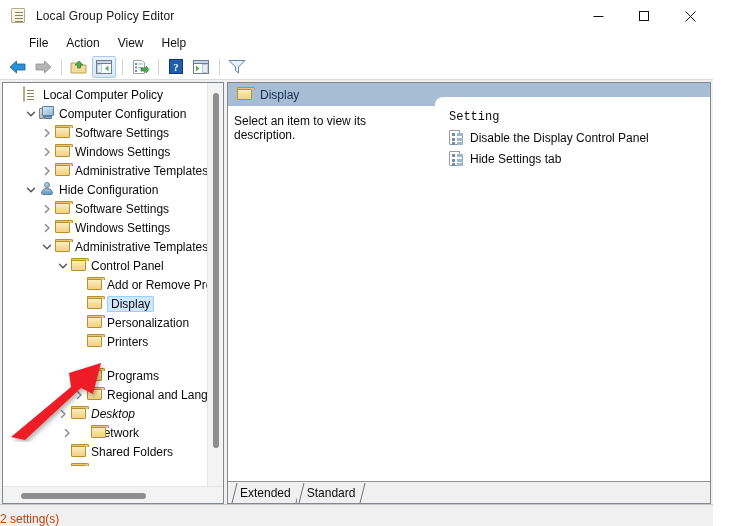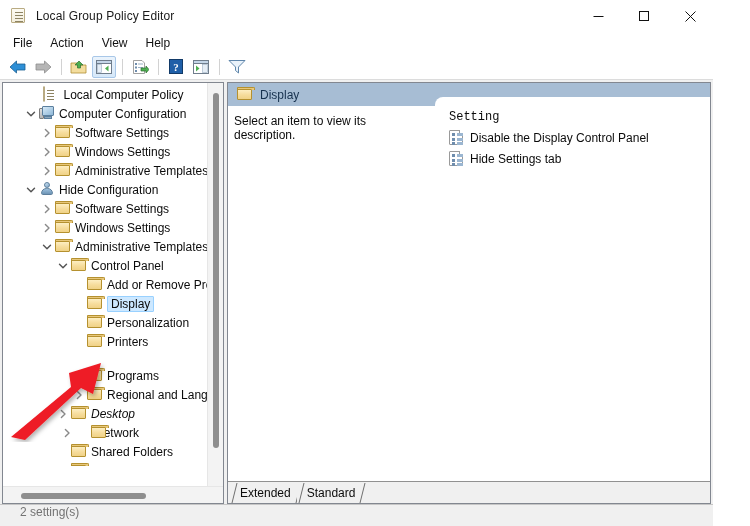--- a/index.html
+++ b/index.html
@@ -72,21 +72,21 @@
   }
   .win-btn svg { display: block; }
 
   
   .menubar {
     height: 22px;
     flex: 0 0 22px;
     background: #ffffff;
     display: flex;
     align-items: center;
-    padding-left: 4px;
+    padding-left: 20px;
   }
   .menu-item {
     font-size: 12px;
     color: #111;
     padding: 2px 9px;
     white-space: nowrap;
   }
 
   
   .toolbar {
@@ -432,24 +432,24 @@
   }
   .tab.active { font-weight: 400; }
 
   
   .statusbar {
     height: 22px;
     flex: 0 0 22px;
     background: #f0f0f0;
     border-top: 1px solid #c6c6c6;
     display: flex;
-    align-items: flex-start;
-    padding-left: 20px;
-    font-size: 12px;
-    color: #737373;
+    align-items: flex-end;
+    padding-left: 0;
+    font-size: 12px;
+    color: #c2410c;
   }
 
   
   .red-arrow {
     position: absolute;
     left: 6px; top: 274px;
     width: 110px; height: 85px;
     pointer-events: none;
     z-index: 50;
   }
@@ -549,21 +549,21 @@
       <svg width="18" height="15" viewBox="0 0 18 15">
         <path d="M1 1.5 L17 1.5 L10.5 8 L10.5 14 L7.5 11.5 L7.5 8 Z" fill="#e9f2fa" stroke="#5f86ab" stroke-width="1" stroke-linejoin="round"></path>
       </svg>
     </div>
   </div>
 
   <div class="workarea">
 
     <div class="pane-left">
       <div class="tree" id="tree-root">
-          <div class="tnode" style="padding-left: 4px; justify-content: center;">
+          <div class="tnode" style="padding-left: 4px;">
             <span class="twist"></span>
             <span class="ticon"><span class="ic-scroll"></span></span>
             <span class="tlabel">Local Computer Policy</span>
           </div>
           <div class="tnode" style="padding-left: 20px;">
             <span class="twist">
               <svg width="10" height="10" viewBox="0 0 10 10">
                 <path d="M1.5 3.2 L5 6.8 L8.5 3.2" fill="none" stroke="#555" stroke-width="1.4" stroke-linecap="round" stroke-linejoin="round"></path>
               </svg>
             </span>

